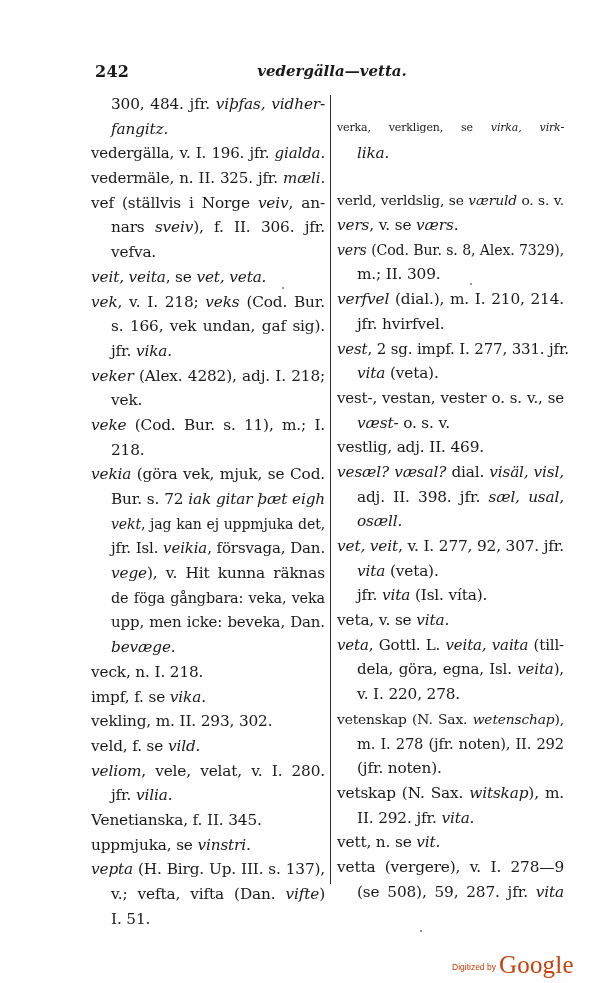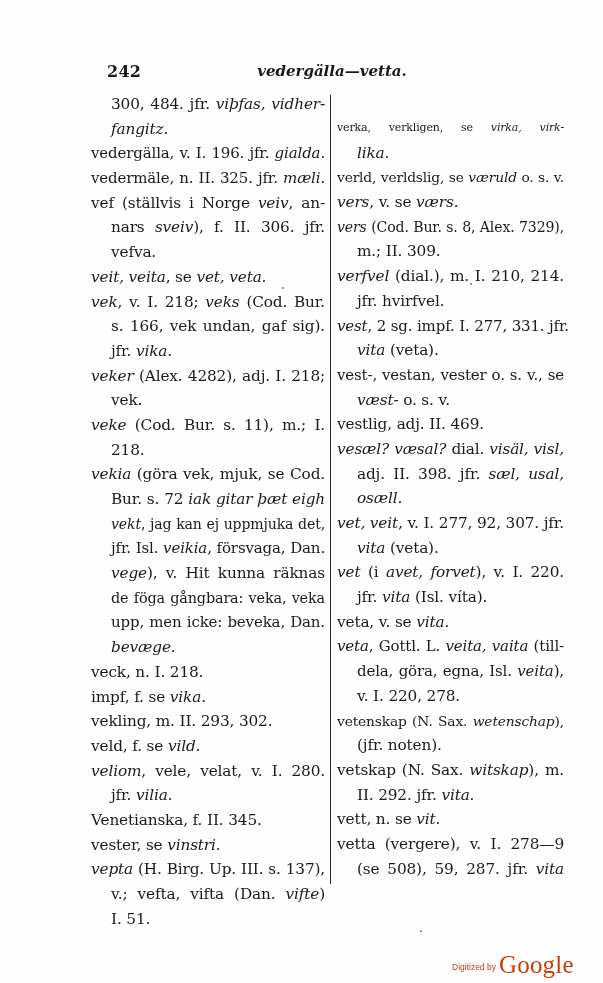--- a/index.html
+++ b/index.html
@@ -1,20 +1,20 @@
 <!DOCTYPE html>
 <html><head>
 <meta charset="utf-8">
 <style>
   html, body { margin: 0; padding: 0; background: #ffffff; }
   body { width: 603px; height: 983px; position: relative; overflow: hidden;
          font-family: "DejaVu Serif", "Liberation Serif", serif; color: #1a1a1a; }
   .page { position: absolute; left: 0; top: 0; width: 603px; height: 983px; background: #fefefe; }
   .running-head { position: absolute; top: 62px; left: 91px; width: 472px; height: 22px; }
-  .page-number { position: absolute; left: 16px; top: 0; font-size: 16px; font-weight: bold; letter-spacing: 0.3px; }
+  .page-number { position: absolute; left: 4px; top: 0; font-size: 16px; font-weight: bold; letter-spacing: 0.3px; }
   .head-title { position: absolute; left: 0; width: 100%; text-align: center; top: 0; font-size: 15px; font-style: italic; font-weight: bold; padding-left: 10px; box-sizing: border-box; }
   .column { position: absolute; top: 92px; }
   .col-left { left: 91px; width: 234px; }
   .col-right { left: 337px; width: 228px; }
   .entry { margin: 0; }
   .line { height: 24.7px; line-height: 24.7px; font-size: 15.3px; white-space: nowrap; letter-spacing: -0.15px; overflow: visible; }
   .line.justify { text-align: justify; text-align-last: justify; }
   .line.cont { padding-left: 20px; }
   .col-left .line { width: 234px; box-sizing: border-box; }
   .col-right .line { width: 227px; box-sizing: border-box; }
@@ -92,36 +92,36 @@
         <div class="line"><span>veld, f. se </span><span class="it">vild.</span></div>
       </div>
       <div class="entry">
         <div class="line justify"><span class="it">veliom</span><span>, vele, velat, v. I. 280.</span></div>
         <div class="line cont"><span>jfr. </span><span class="it">vilia.</span></div>
       </div>
       <div class="entry">
         <div class="line"><span>Venetianska, f. II. 345.</span></div>
       </div>
       <div class="entry">
-        <div class="line"><span>vester, se </span><span class="it">vinstri.</span></div>
+        <div class="line"><span>uppmjuka, se </span><span class="it">vinstri.</span></div>
       </div>
       <div class="entry">
         <div class="line justify"><span class="it">vepta</span><span> (H. Birg. Up. III. s. 137),</span></div>
         <div class="line cont justify"><span>v.; vefta, vifta (Dan. </span><span class="it">vifte</span><span>)</span></div>
         <div class="line cont"><span>I. 51.</span></div>
       </div>
     </div>
   <div class="divider"></div>
   <div class="column col-right" id="col-right">
       <div class="entry">
         <div class="line justify" style="font-size: 11px; margin-top: 24px;"><span>verka, verkligen, se </span><span class="it">virka, virk-</span></div>
         <div class="line cont"><span class="it">lika.</span></div>
       </div>
       <div class="entry">
-        <div class="line justify" style="font-size: 13.8px;"><span>verld, verldslig, se </span><span class="it">væruld</span><span> o. s. v.</span></div>
+        <div class="line justify" style="font-size: 13.8px; margin-top: 23px;"><span>verld, verldslig, se </span><span class="it">væruld</span><span> o. s. v.</span></div>
       </div>
       <div class="entry">
         <div class="line"><span class="it">vers</span><span>, v. se </span><span class="it">værs.</span></div>
       </div>
       <div class="entry">
         <div class="line justify" style="font-size: 14.1px;"><span class="it">vers</span><span> (Cod. Bur. s. 8, Alex. 7329),</span></div>
         <div class="line cont"><span>m.; II. 309.</span></div>
       </div>
       <div class="entry">
         <div class="line justify"><span class="it">verfvel</span><span> (dial.), m. I. 210, 214.</span></div>
@@ -141,33 +141,33 @@
       <div class="entry">
         <div class="line justify"><span class="it">vesæl? væsal?</span><span> dial. </span><span class="it">visäl, visl,</span></div>
         <div class="line cont justify"><span>adj. II. 398. jfr. </span><span class="it">sæl, usal,</span></div>
         <div class="line cont"><span class="it">osæll.</span></div>
       </div>
       <div class="entry">
         <div class="line justify"><span class="it">vet, veit</span><span>, v. I. 277, 92, 307. jfr.</span></div>
         <div class="line cont"><span class="it">vita</span><span> (veta).</span></div>
       </div>
       <div class="entry">
-        <div class="line justify"><span class="it">vet</span><span> (i </span><span class="it">avet, forvet</span><span>), v. I. 220.</span></div>
         <div class="line cont"><span>jfr. </span><span class="it">vita</span><span> (Isl. víta).</span></div>
       </div>
       <div class="entry">
         <div class="line"><span>veta, v. se </span><span class="it">vita.</span></div>
       </div>
       <div class="entry">
         <div class="line justify" style="font-size: 15px;"><span class="it">veta</span><span>, Gottl. L. </span><span class="it">veita, vaita</span><span> (till-</span></div>
         <div class="line cont justify" style="font-size: 15px;"><span>dela, göra, egna, Isl. </span><span class="it">veita</span><span>),</span></div>
         <div class="line cont"><span>v. I. 220, 278.</span></div>
       </div>
       <div class="entry">
         <div class="line justify" style="font-size: 13.8px;"><span>vetenskap (N. Sax. </span><span class="it">wetenschap</span><span>),</span></div>
+        <div class="line cont justify" style="font-size: 14.7px;"><span>m. I. 278 (jfr. noten), II. 292</span></div>
         <div class="line cont"><span>(jfr. noten).</span></div>
       </div>
       <div class="entry">
         <div class="line justify"><span>vetskap (N. Sax. </span><span class="it">witskap</span><span>), m.</span></div>
         <div class="line cont"><span>II. 292. jfr. </span><span class="it">vita.</span></div>
       </div>
       <div class="entry">
         <div class="line"><span>vett, n. se </span><span class="it">vit.</span></div>
       </div>
       <div class="entry">

